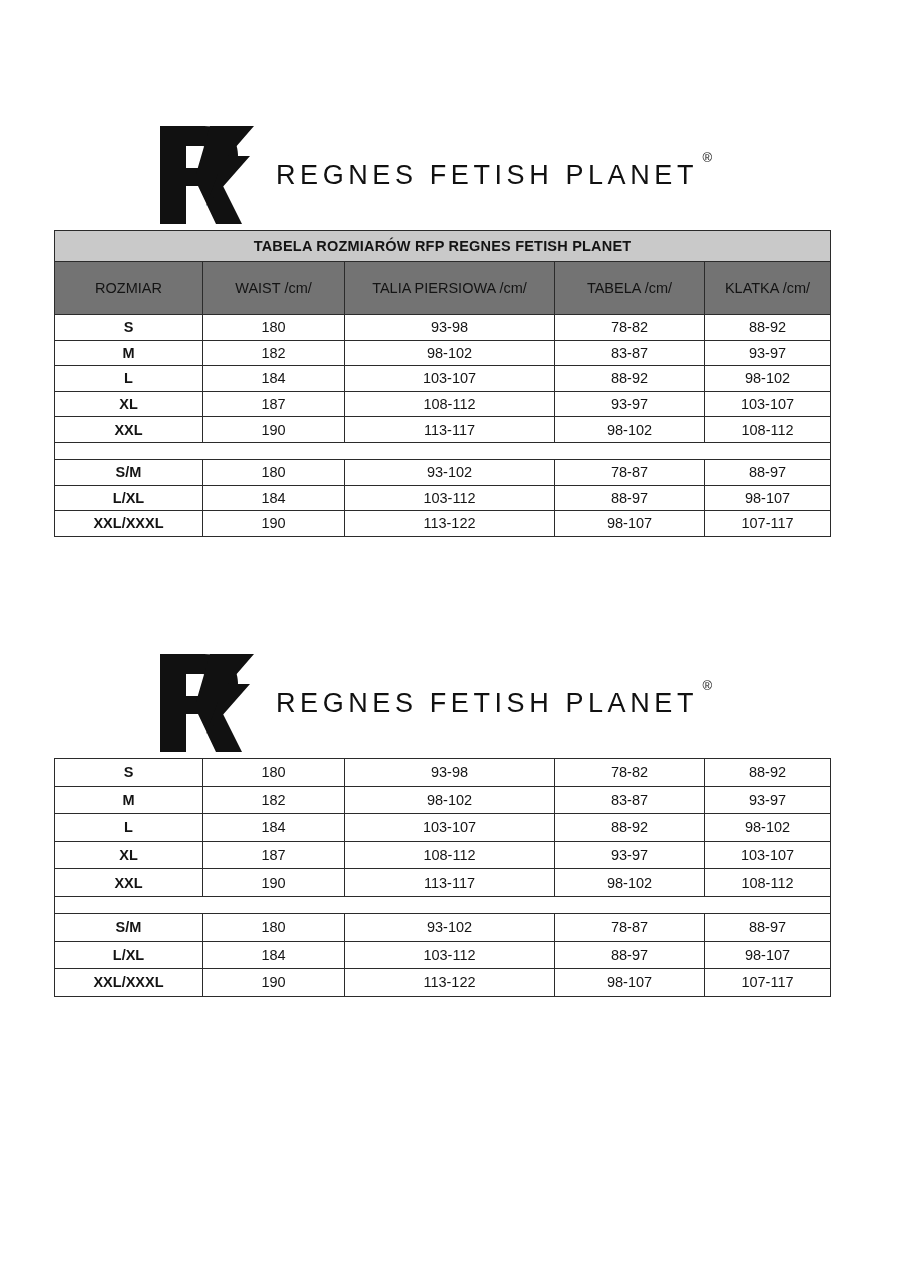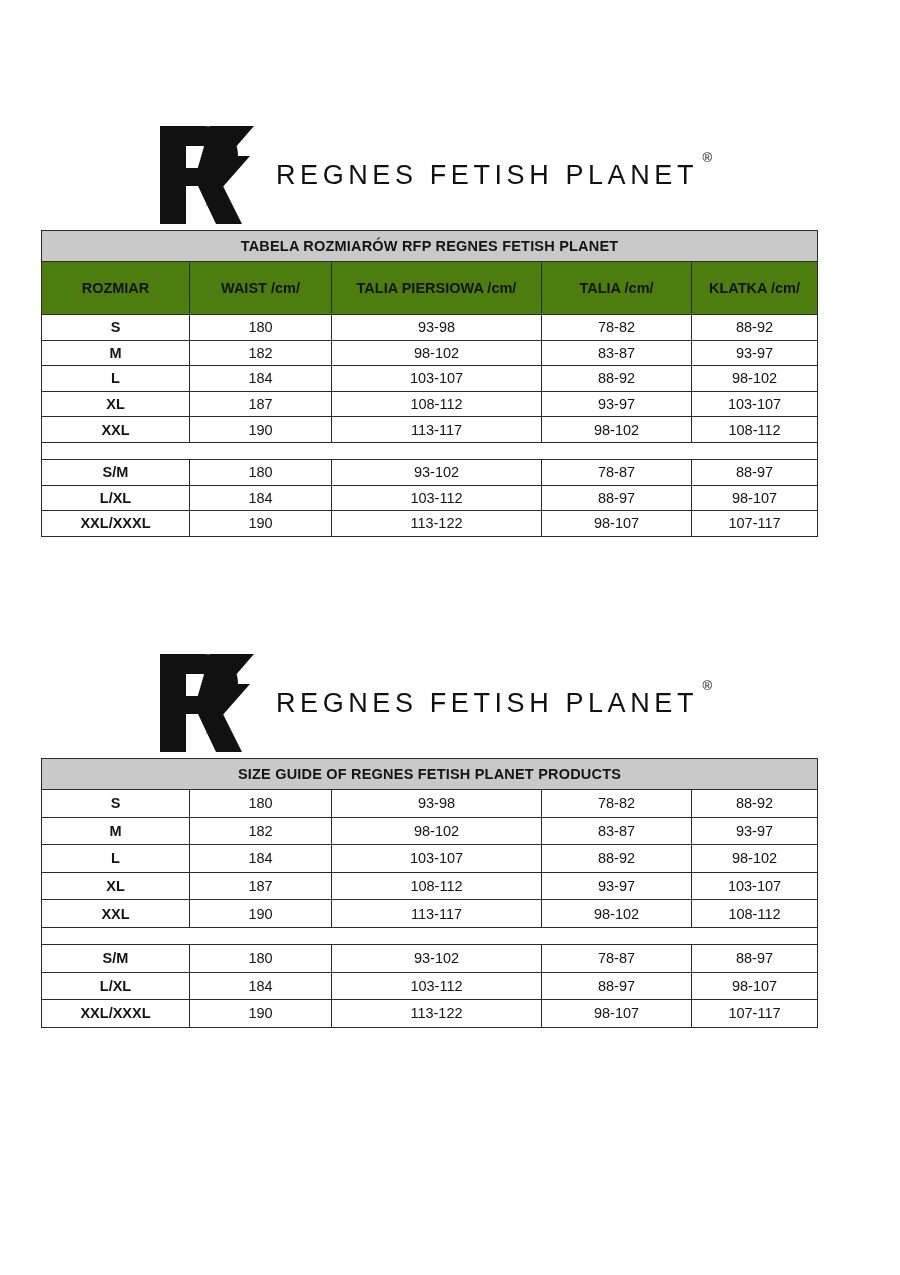--- a/index.html
+++ b/index.html
@@ -57,40 +57,41 @@
 
   
   .table-wrap {
     width: 776px;
     margin: 0 auto;
   }
   table.sizetable {
     border-collapse: collapse;
     width: 100%;
     table-layout: fixed;
+    margin-left: 13px;
   }
   table.sizetable td,
   table.sizetable th {
     border: 1px solid #2b2b2b;
     text-align: center;
     vertical-align: middle;
     font-size: 14.5px;
     color: #141414;
     padding: 0;
   }
   .title-cell {
     background: #c9c9c9;
     font-weight: bold;
     font-size: 15px;
     letter-spacing: 0.2px;
     height: 30px;
   }
   .hdr-cell {
-    background: #4d7c0f;
-    font-weight: bold;
+    background: #737373;
+    font-weight: normal;
     font-size: 14.5px;
     line-height: 1.15;
   }
   .sizecol {
     font-weight: bold;
   }
   .gap-row td {
     border: none;
     height: 16px;
     background: #ffffff;
@@ -138,21 +139,21 @@
           <col class="col-5">
       </colgroup>
       <thead>
         <tr>
           <td class="title-cell" colspan="5">TABELA ROZMIARÓW RFP REGNES FETISH PLANET</td>
         </tr>
         <tr>
           <th class="hdr-cell">ROZMIAR</th>
           <th class="hdr-cell">WAIST /cm/</th>
           <th class="hdr-cell">TALIA PIERSIOWA /cm/</th>
-          <th class="hdr-cell">TALIA /cm/</th>
+          <th class="hdr-cell">TABELA /cm/</th>
           <th class="hdr-cell">KLATKA /cm/</th>
         </tr>
       </thead>
       <tbody>
         <tr class="data-row">
           <td class="sizecol">S</td>
           <td>180</td>
           <td>93-98</td>
           <td>78-82</td>
           <td>88-92</td>
@@ -231,23 +232,20 @@
   <div class="table-wrap">
     <table class="sizetable" id="table-en">
       <colgroup>
         <col class="col-1">
           <col class="col-2">
           <col class="col-3">
           <col class="col-4">
           <col class="col-5">
       </colgroup>
       <thead>
-        <tr>
-          <td class="title-cell" colspan="5">SIZE GUIDE OF REGNES FETISH PLANET PRODUCTS</td>
-        </tr>
       </thead>
       <tbody>
         <tr class="data-row">
           <td class="sizecol">S</td>
           <td>180</td>
           <td>93-98</td>
           <td>78-82</td>
           <td>88-92</td>
         </tr>
         <tr class="data-row">

